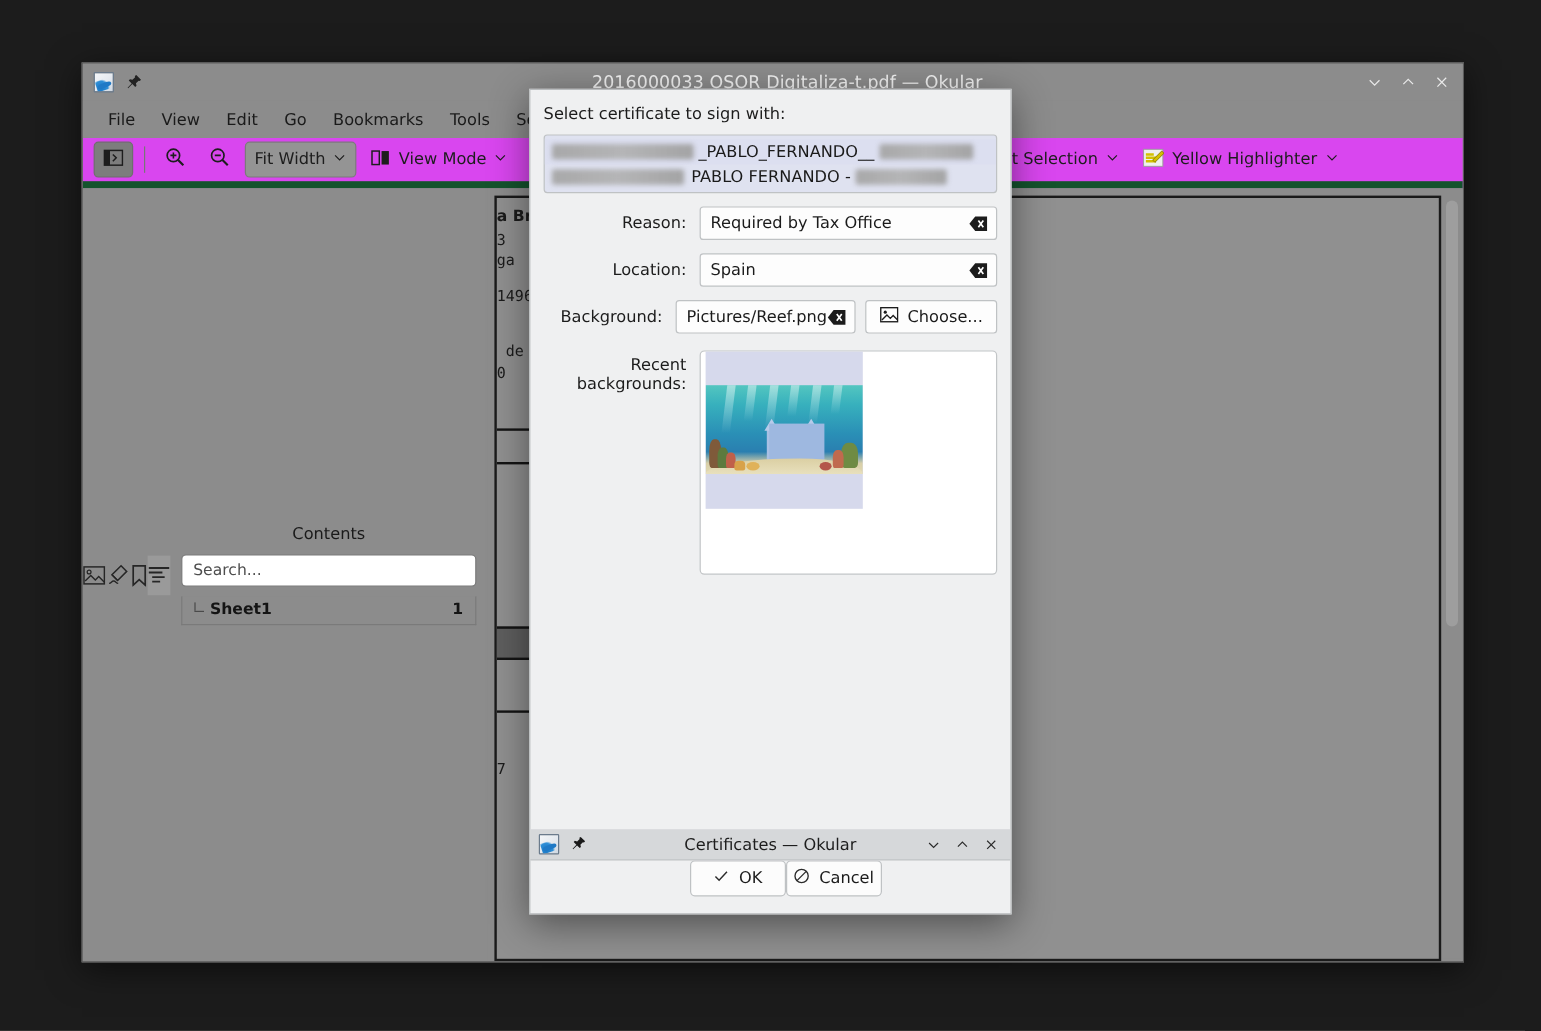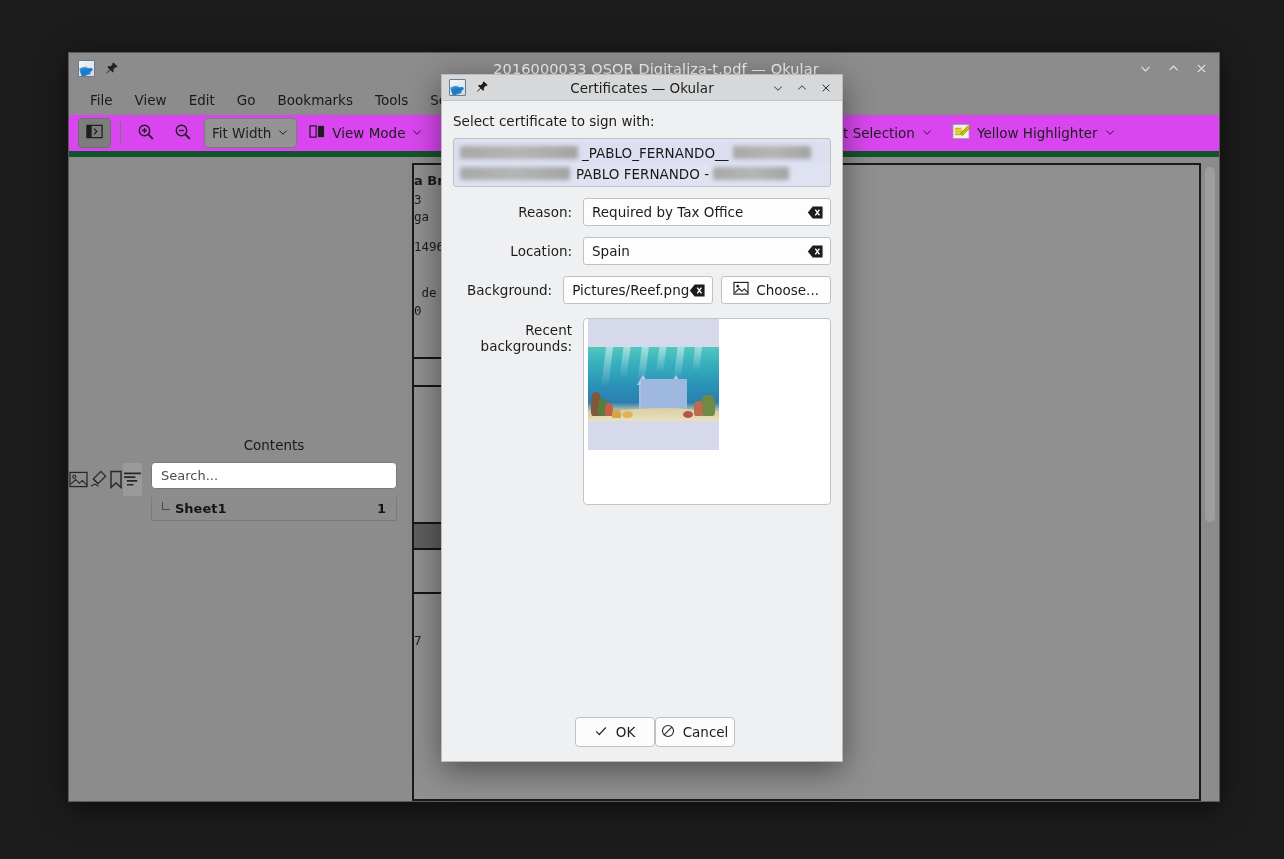--- a/index.html
+++ b/index.html
@@ -546,49 +546,20 @@
         <div class="doc-txt" style="left:0; top:468px; font-size:12.5px;">7</div>
       </div>
       <div id="vscroll">
         <div id="vscroll-thumb"></div>
       </div>
     </div>
   </div>
 </div>
 
 <div id="cert-dialog">
-
-  <div id="cert-titlebar">
-    <div class="tb-left-icons" style="padding-left:7px;">
-      <div class="okular-logo"></div>
-      <span class="pin-icon">
-        <svg width="14" height="14" viewBox="0 0 16 16">
-            <path d="M10.2 1.6l4.2 4.2-1.1 1.1-1-.3-2.4 2.4.5 2.2-1.1 1.1-2.6-2.6L3 13.4l-.5-.5 3.6-3.8-2.6-2.6L4.6 5.4l2.2.5 2.4-2.4-.3-1z" fill="#1a1a1a"></path>
-          </svg>
-      </span>
-    </div>
-    <div id="cert-title">Certificates — Okular</div>
-    <div class="cert-win-buttons">
-      <span class="cwin-btn">
-        <svg width="12" height="12" viewBox="0 0 16 16">
-            <path d="M3 6l5 5 5-5" stroke="#2b2b2b" stroke-width="1.3" fill="none"></path>
-          </svg>
-      </span>
-      <span class="cwin-btn">
-        <svg width="12" height="12" viewBox="0 0 16 16">
-            <path d="M3 10l5-5 5 5" stroke="#2b2b2b" stroke-width="1.3" fill="none"></path>
-          </svg>
-      </span>
-      <span class="cwin-btn">
-        <svg width="12" height="12" viewBox="0 0 16 16">
-            <path d="M3.5 3.5l9 9M12.5 3.5l-9 9" stroke="#2b2b2b" stroke-width="1.3" fill="none"></path>
-          </svg>
-      </span>
-    </div>
-  </div>
 
   <div id="cert-body">
     <div id="select-label">Select certificate to sign with:</div>
 
     <div id="cert-list">
       <div class="cert-row selected">
         <span class="blurbox" style="width:118px;height:13px;margin-right:4px;"></span>
         <span>_PABLO_FERNANDO__</span>
         <span class="blurbox" style="width:78px;height:13px;margin-left:4px;"></span>
       </div>
@@ -670,20 +641,49 @@
             <div class="coral" style="left:34px; bottom:3px; width:11px; height:7px; background:#e0b25a; border-radius:50%;"></div>
             <div class="coral" style="right:4px; width:14px; height:21px; background:#6f8b43;"></div>
             <div class="coral" style="right:16px; width:9px; height:15px; background:#c06a4e;"></div>
             <div class="coral" style="right:26px; bottom:3px; width:10px; height:7px; background:#b4564a; border-radius:50%;"></div>
           </div>
         </div>
       </div>
     </div>
   </div>
 
+  <div id="cert-titlebar">
+    <div class="tb-left-icons" style="padding-left:7px;">
+      <div class="okular-logo"></div>
+      <span class="pin-icon">
+        <svg width="14" height="14" viewBox="0 0 16 16">
+            <path d="M10.2 1.6l4.2 4.2-1.1 1.1-1-.3-2.4 2.4.5 2.2-1.1 1.1-2.6-2.6L3 13.4l-.5-.5 3.6-3.8-2.6-2.6L4.6 5.4l2.2.5 2.4-2.4-.3-1z" fill="#1a1a1a"></path>
+          </svg>
+      </span>
+    </div>
+    <div id="cert-title">Certificates — Okular</div>
+    <div class="cert-win-buttons">
+      <span class="cwin-btn">
+        <svg width="12" height="12" viewBox="0 0 16 16">
+            <path d="M3 6l5 5 5-5" stroke="#2b2b2b" stroke-width="1.3" fill="none"></path>
+          </svg>
+      </span>
+      <span class="cwin-btn">
+        <svg width="12" height="12" viewBox="0 0 16 16">
+            <path d="M3 10l5-5 5 5" stroke="#2b2b2b" stroke-width="1.3" fill="none"></path>
+          </svg>
+      </span>
+      <span class="cwin-btn">
+        <svg width="12" height="12" viewBox="0 0 16 16">
+            <path d="M3.5 3.5l9 9M12.5 3.5l-9 9" stroke="#2b2b2b" stroke-width="1.3" fill="none"></path>
+          </svg>
+      </span>
+    </div>
+  </div>
+
   <div id="cert-buttons">
     <div class="dlg-btn">
       <span>
         <svg width="14" height="14" viewBox="0 0 16 16">
             <path d="M2.5 8.5l3.5 3.5 7.5-8" stroke="#2b2b2b" stroke-width="1.4" fill="none"></path>
           </svg>
       </span>
       <span>OK</span>
     </div>
     <div class="dlg-btn">

